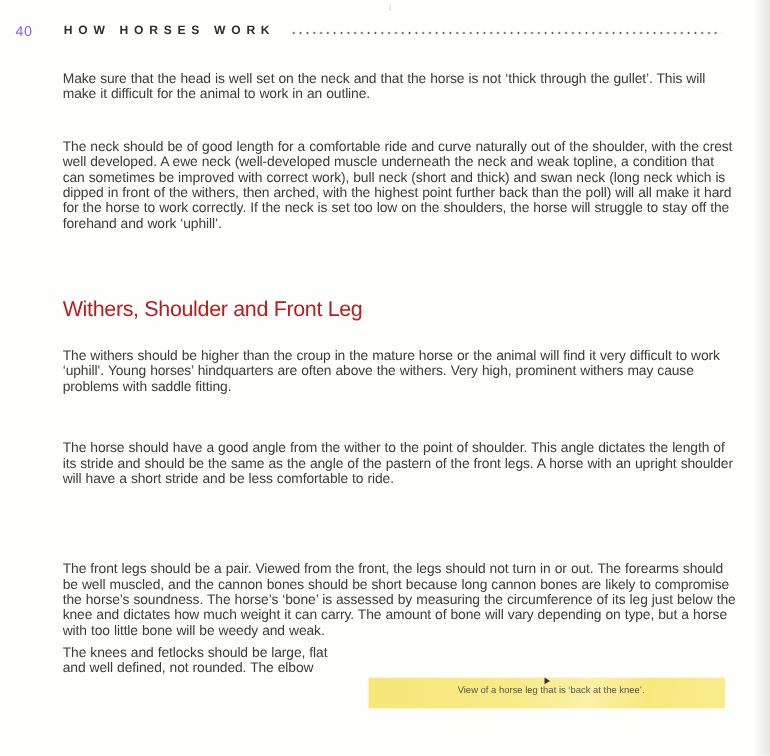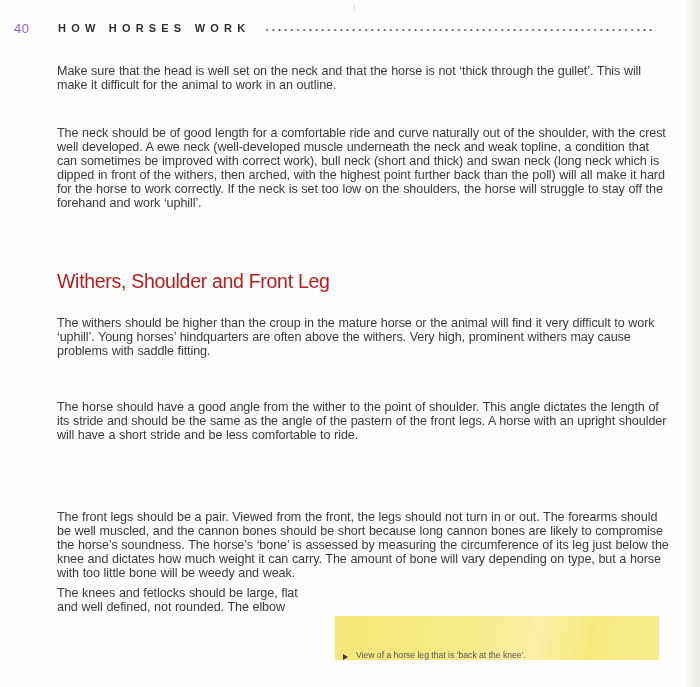--- a/index.html
+++ b/index.html
@@ -90,26 +90,27 @@
     }
     .p3 { position: absolute; top: 252px; width: 612px; }
     .p4 { position: absolute; top: 336px; width: 612px; }
     .p5 { position: absolute; top: 420px; width: 612px; margin-top: 26px; }
     .p6 { position: absolute; top: 522px; width: 245px; }
     .caption-box {
       position: absolute;
       left: 335px;
       top: 616px;
       width: 324px;
-      height: 44px;
+      height: 28px;
       background: linear-gradient(100deg, #f6e77a 0%, #f8ea86 40%, #fbf0a6 62%, #f7e87e 78%, #f9ec8e 100%);
       display: flex;
-      align-items: flex-end;
+      align-items: center;
       padding-left: 8px;
       box-sizing: border-box;
+      flex-direction: column;
     }
     .caption-arrow {
       width: 0;
       height: 0;
       border-top: 3px solid transparent;
       border-bottom: 3px solid transparent;
       border-left: 5px solid #333;
       margin-right: 8px;
     }
     .caption-text {

